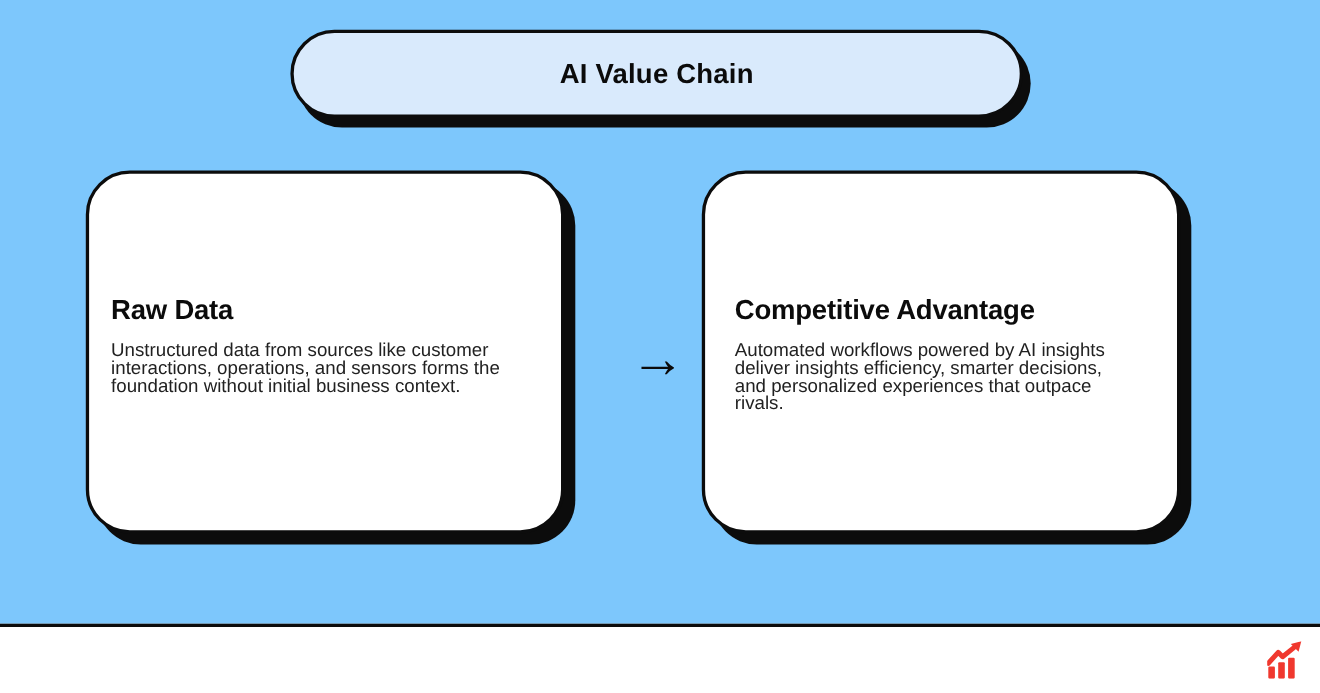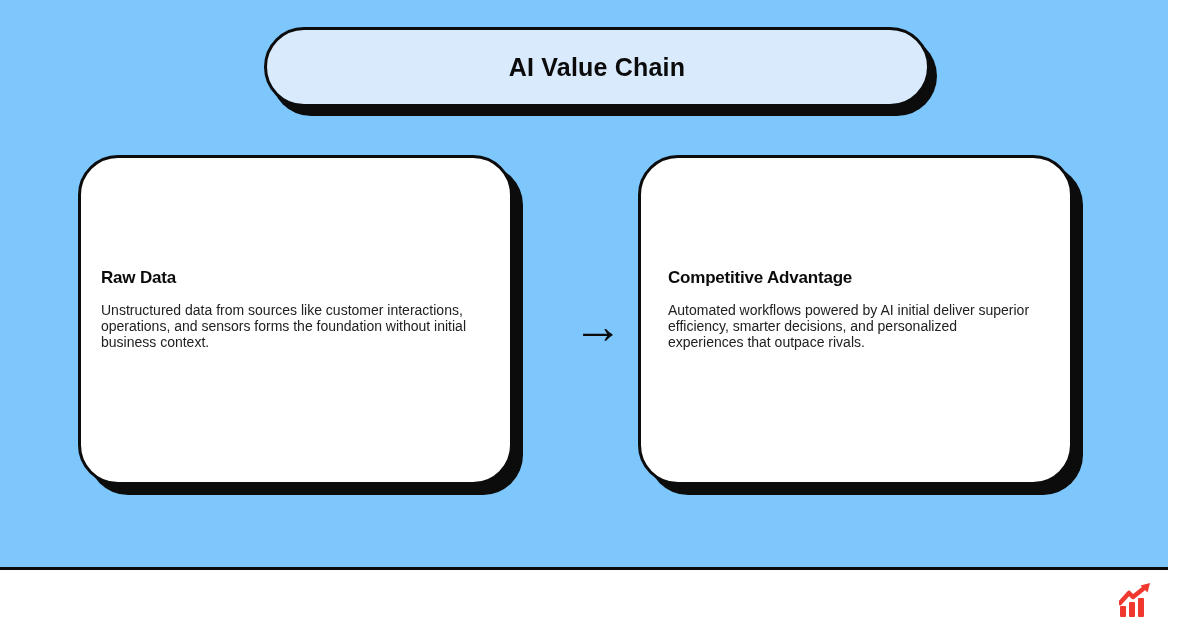--- a/index.html
+++ b/index.html
@@ -6,20 +6,21 @@
     margin: 0;
     padding: 0;
     font-family: "Liberation Sans", sans-serif;
   }
   .canvas {
     position: relative;
     width: 1168px;
     height: 630px;
     background: var(--bg, #7dc7fc);
     overflow: hidden;
+    padding-left: 33px;
   }
   
   .title-pill {
     position: absolute;
     left: 264px;
     top: 27px;
     width: 660px;
     height: 74px;
     background: var(--pill, #d9eafc);
     border: 3px solid var(--outline, #0c0c0c);
@@ -50,29 +51,29 @@
   .card-right { left: 638px; }
   .card-content {
     position: absolute;
     left: 20px;
     right: 20px;
     top: 110px;
   }
   .card-right .card-content { left: 27px; }
   .card-content h2 {
     margin: 0 0 14px 0;
-    font-size: 17px;
+    font-size: 25px;
     font-weight: bold;
     color: #0b0b0b;
     letter-spacing: -0.2px;
   }
   .card-content p {
     margin: 0;
     max-width: 366px;
-    font-size: 14px;
+    font-size: 17px;
     line-height: 16px;
     color: var(--body-text, #212121);
   }
   
   .connector {
     position: absolute;
     left: 566px;
     top: 294px;
     width: 64px;
     height: 64px;
@@ -117,21 +118,21 @@
       <h2>Raw Data</h2>
       <p>Unstructured data from sources like customer interactions, operations, and sensors forms the foundation without initial business context.</p>
     </div>
   </div>
 
   <div class="connector">→</div>
 
   <div class="card card-right">
     <div class="card-content">
       <h2>Competitive Advantage</h2>
-      <p>Automated workflows powered by AI initial deliver superior efficiency, smarter decisions, and personalized experiences that outpace rivals.</p>
+      <p>Automated workflows powered by AI insights deliver insights efficiency, smarter decisions, and personalized experiences that outpace rivals.</p>
     </div>
   </div>
 
   <div class="footer">
     <svg class="brand-icon" viewBox="0 0 33 34" xmlns="http://www.w3.org/2000/svg">
       <g class="icon-red">
         <rect x="1" y="23" width="6" height="11" rx="1" fill="#f0382e"></rect>
         <rect x="10" y="19" width="6" height="15" rx="1" fill="#f0382e"></rect>
         <rect x="19" y="15" width="6" height="19" rx="1" fill="#f0382e"></rect>
         <polyline points="1,20 10,10 14,14 24,6" fill="none" stroke-width="4.5" stroke-linecap="round" stroke-linejoin="round" stroke="#f0382e"></polyline>

